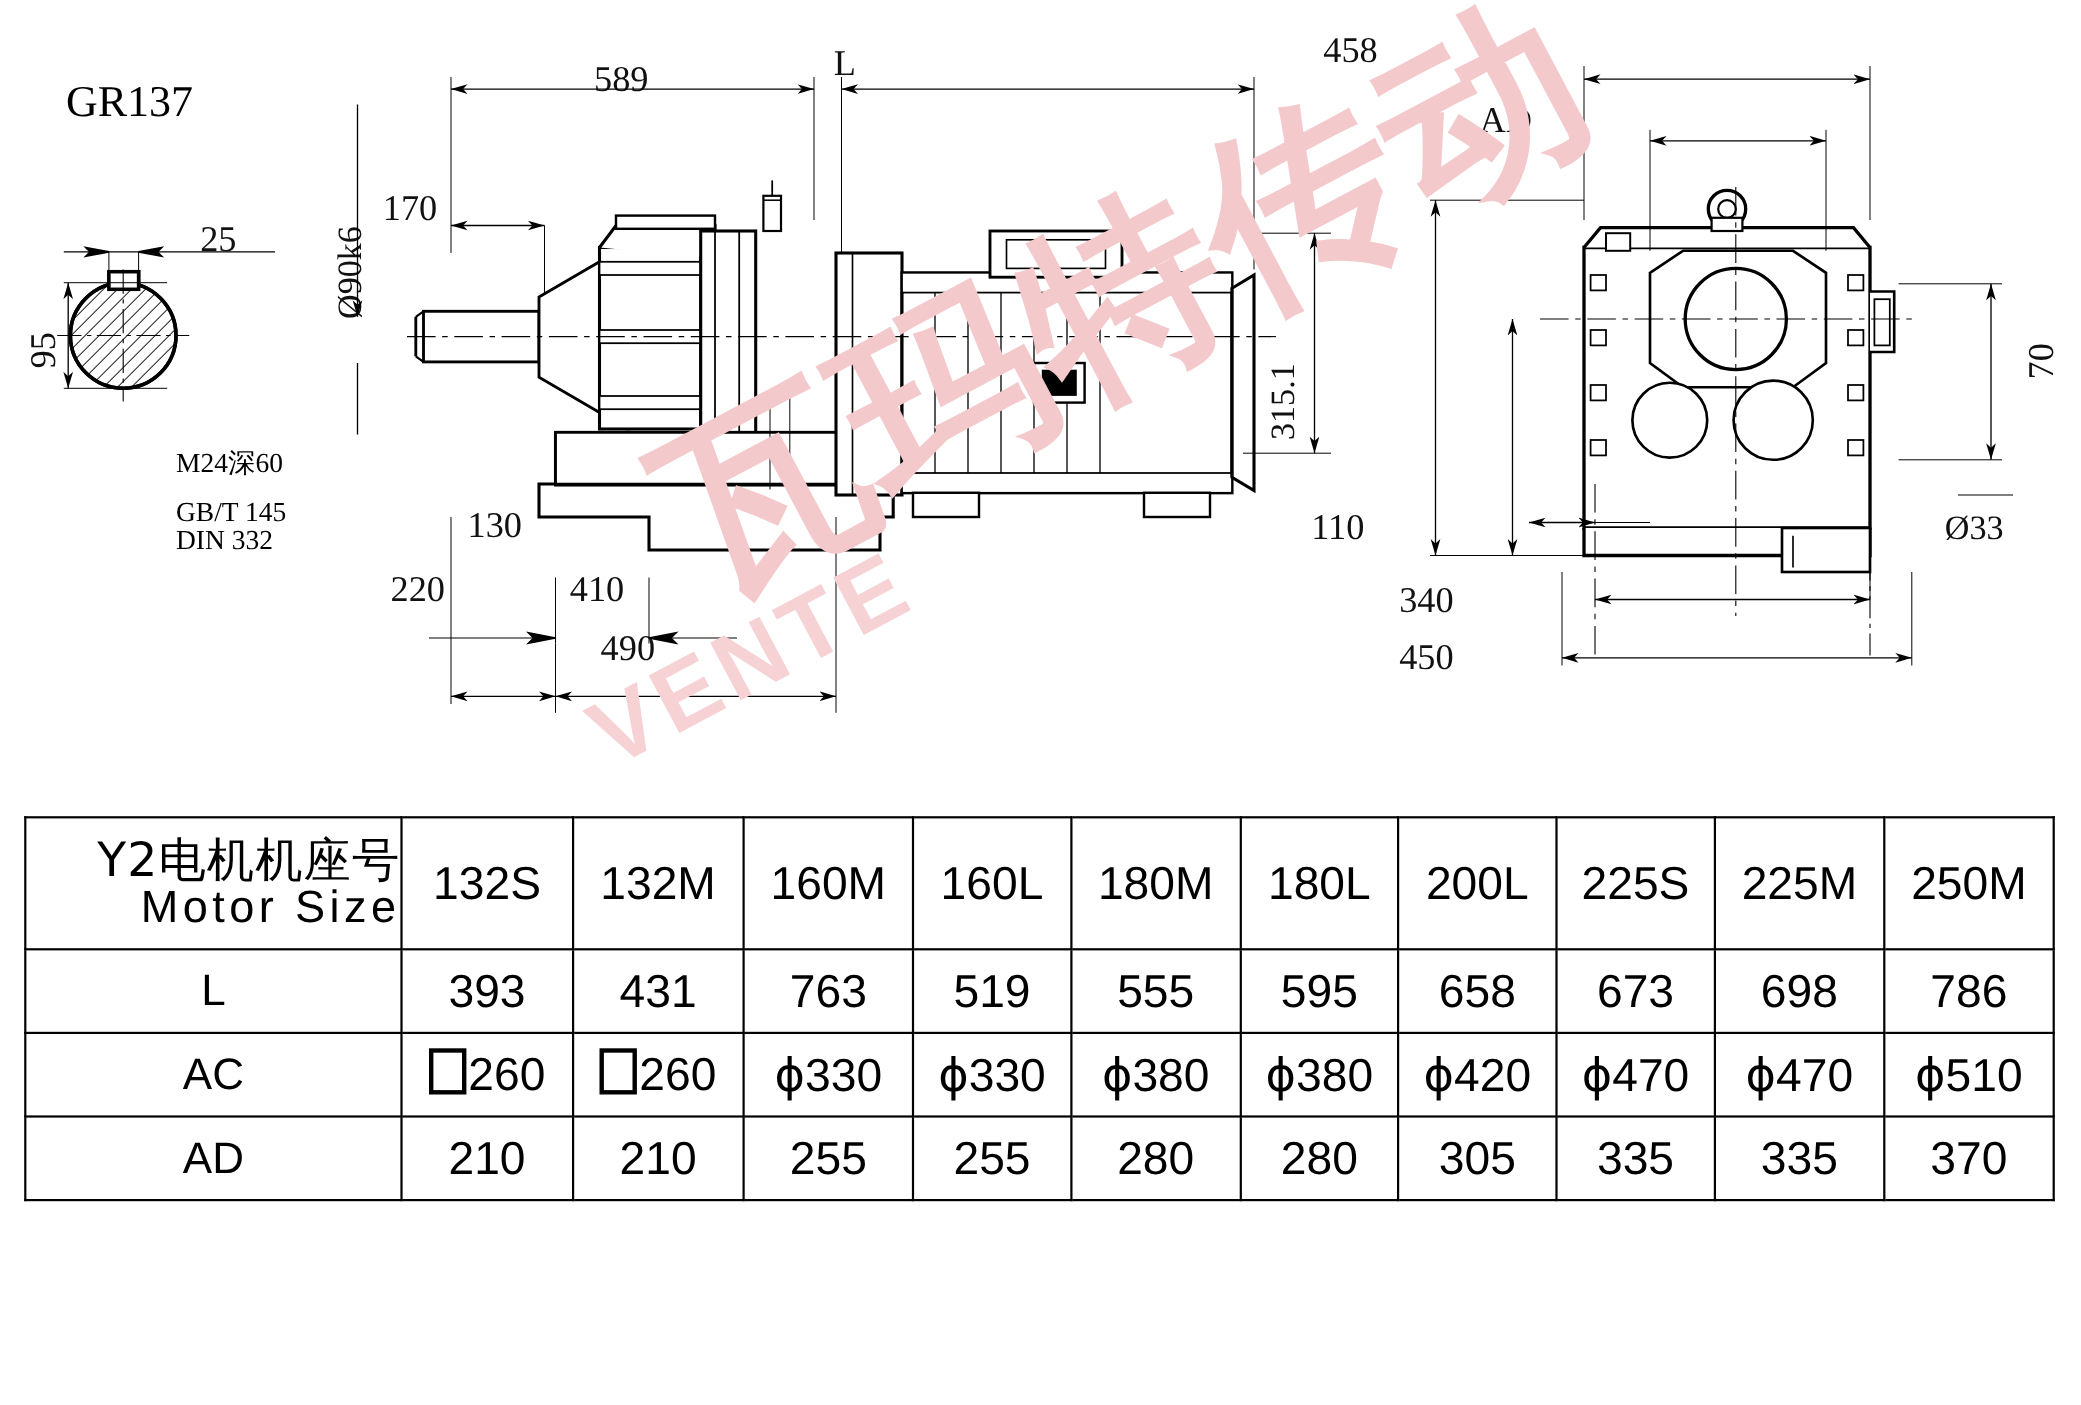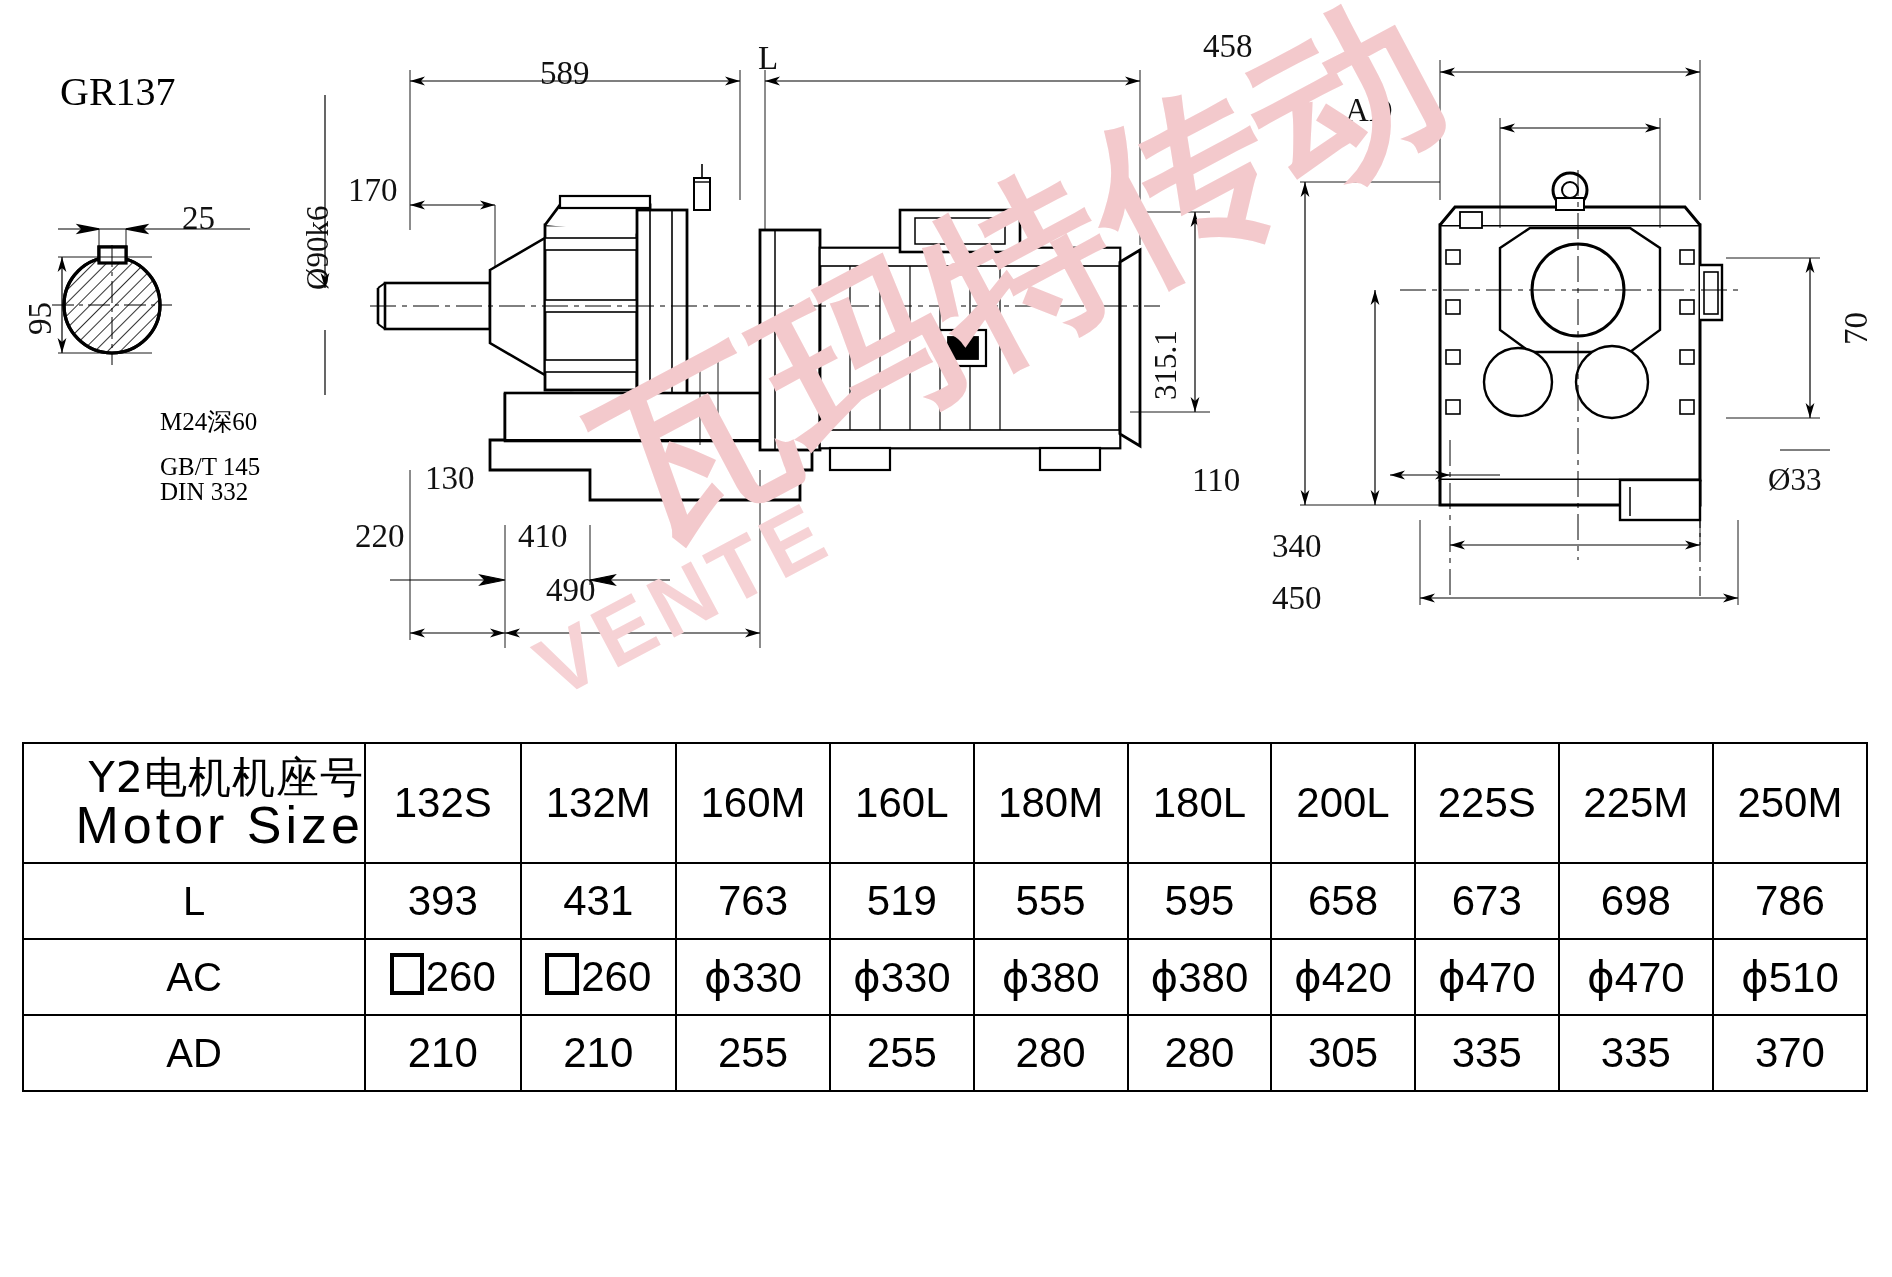--- a/index.html
+++ b/index.html
@@ -28,21 +28,21 @@
   
   #spec-table{position:absolute;left:22px;top:742px;width:1846px;
               border-collapse:collapse;z-index:3;}
   #spec-table td{border:2px solid #000;text-align:center;
                  font-family:"Liberation Sans",sans-serif;
                  font-size:42px;padding:0;height:74px;color:#000;}
   #spec-table td.rowlab{font-size:40px;}
   #spec-table tr.hdr td{height:118px;}
   #spec-table td.hdrlab{text-align:right;padding-left:10px;line-height:1.0;}
   .cn-line{font-family:"DejaVu Sans",sans-serif;font-size:43px;letter-spacing:1px;}
-  .en-line{font-family:"Liberation Sans",sans-serif;font-size:52px;letter-spacing:4px;}
+  .en-line{font-family:"Liberation Sans",sans-serif;font-size:41px;letter-spacing:4px;}
   .sq{display:inline-block;width:26px;height:34px;border:4px solid #000;
       vertical-align:-4px;margin-right:2px;}
   .phi{font-family:"DejaVu Sans",sans-serif;}
 </style>
 </head>
 <body>
 
 <div id="watermark">
   <div class="wm-cn">瓦玛特传动</div>
   <div class="wm-en">VENTE</div>

